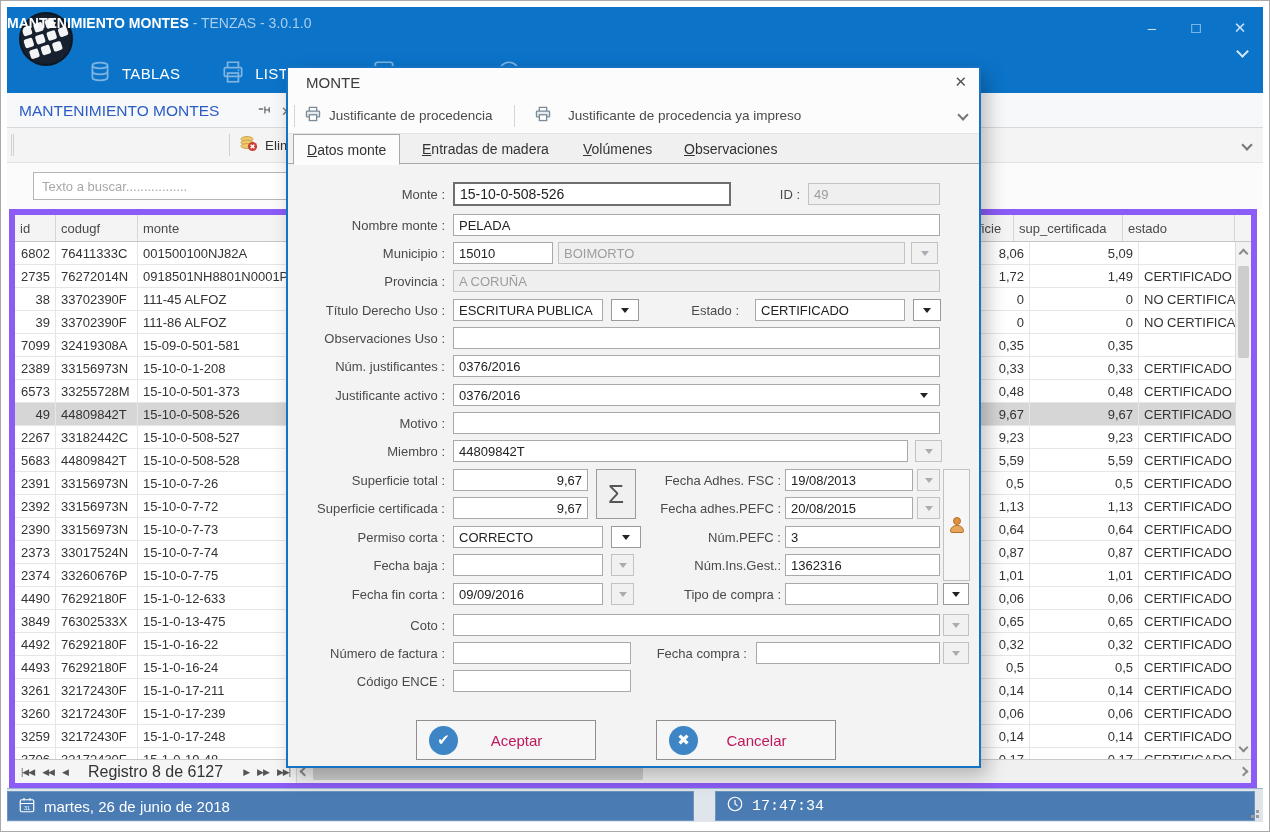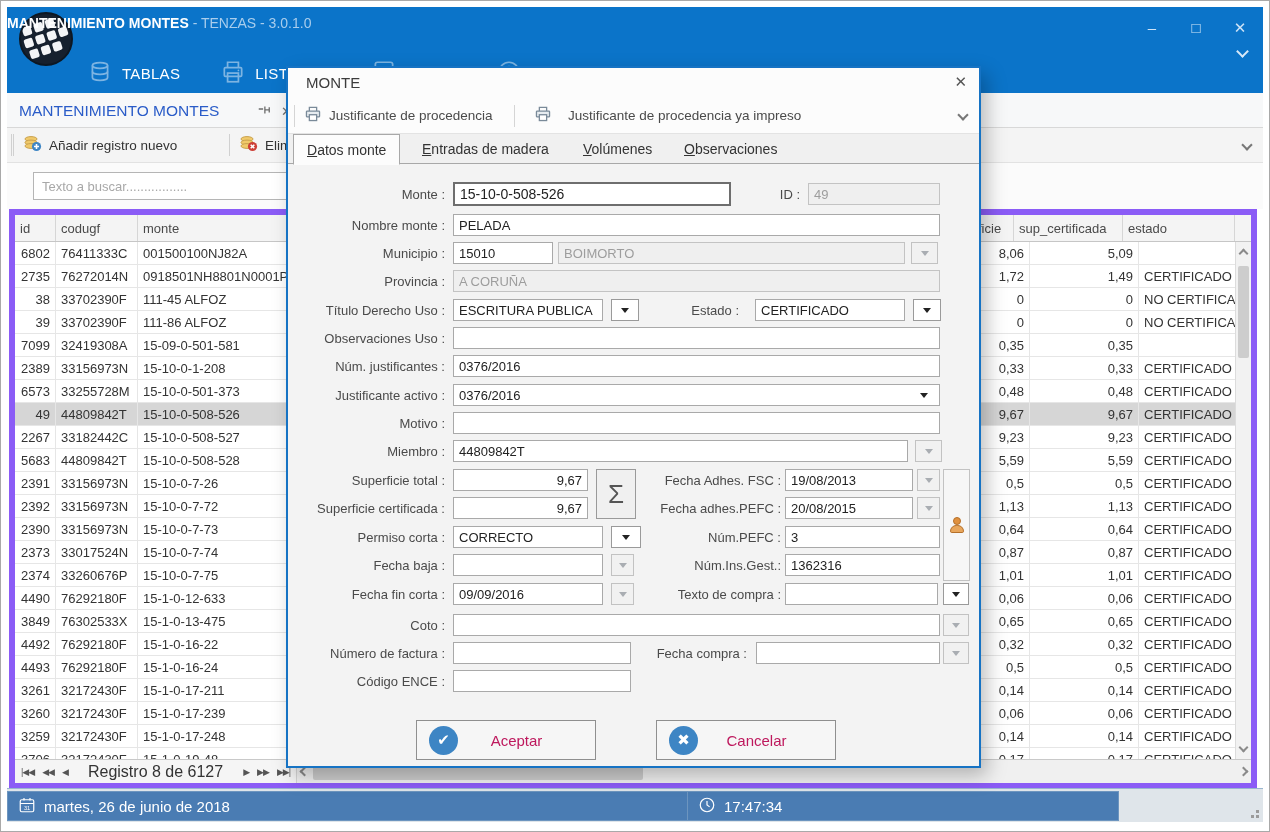--- a/index.html
+++ b/index.html
@@ -64,21 +64,21 @@
   .pager-text { font-size:16px; color:#333; padding:0 14px; white-space:nowrap; }
   .hscroll { position:relative; flex:1; height:100%; background:#f0f0f0; border-left:1px solid #d5d5d5; }
   .hscroll .thumb { position:absolute; left:16px; top:3px; height:17px; width:330px; background:#cdcdcd; border-radius:2px; }
   .hs-left { position:absolute; left:4px; top:8px; transform:rotate(135deg); }
   .hs-right { position:absolute; right:4px; top:8px; transform:rotate(-45deg); }
 
   
   .statusbar { position:absolute; left:6px; right:6px; bottom:9px; height:34px; background:#dfe5ea; border-top:1px solid #9ab6cf; }
   .sb-panel { position:absolute; top:2px; height:30px; background:#4a7cb3; border:1px solid #6d95bf; display:flex; align-items:center; gap:8px; color:#fff; font-size:15px; padding:8px 10px; }
   .sb-date { left:0; width:687px; }
-  .sb-time { left:680px; width:432px; }
+  .sb-time { left:708px; width:540px;font-family:Liberation Mono, monospace; }
   .grip { position:absolute; right:4px; bottom:4px; width:12px; height:12px; }
   .grip i { position:absolute; width:3px; height:3px; background:#9b9b9b; }
 
   
   .dialog { position:absolute; left:285px; top:65px; width:695px; height:702px; background:#f3f3f3; border:2px solid #1673c4; box-shadow:6px 8px 18px rgba(0,0,0,.25); z-index:50; }
   .dlg-title { position:absolute; left:0; right:0; top:0; height:30px; background:#fcfcfc; }
   .dlg-title .t { position:absolute; left:18px; top:6px; font-size:15px; color:#3c3c3c; }
   .dlg-close { position:absolute; right:12px; top:5px; font-size:15px; color:#555; cursor:default; }
   .dlg-toolbar { position:absolute; left:0; right:0; top:30px; height:36px; background:#fcfcfc; border-bottom:1px solid #e3e3e3; }
   .dlg-grip { position:absolute; left:6px; top:7px; width:1px; height:22px; background:#d5d5d5; }
@@ -197,32 +197,20 @@
             <path d="M6 2h6M9 2v5M5 7h8M8 9v5" transform="rotate(90 8 8)"></path>
           </svg>
       </span>
       <span style="font-size:13px;">✕</span>
     </div>
     <div class="doc-sep"></div>
   </div>
 
   <div class="toolbar">
     <div class="tool-grip"></div>
-    <div class="tool-btn" style="left:16px;">
-      <span>
-        <svg width="19" height="17" viewBox="0 0 19 17">
-            <ellipse cx="8" cy="4" rx="6" ry="2.4" fill="#f0c96a" stroke="#c9a14e"></ellipse>
-            <ellipse cx="8" cy="7.5" rx="6" ry="2.4" fill="#f0c96a" stroke="#c9a14e"></ellipse>
-            <ellipse cx="8" cy="11" rx="6" ry="2.4" fill="#f0c96a" stroke="#c9a14e"></ellipse>
-            <circle cx="13.5" cy="11.5" r="4.6" fill="#3d85c4"></circle>
-            <path d="M13.5 9v5M11 11.5h5" stroke="#fff" stroke-width="1.6"></path>
-          </svg>
-      </span>
-      <span>Añadir registro nuevo</span>
-    </div>
     <div class="tool-sep"></div>
     <div class="tool-btn" style="left:232px;">
       <span>
         <svg width="19" height="17" viewBox="0 0 19 17">
             <ellipse cx="8" cy="4" rx="6" ry="2.4" fill="#f0c96a" stroke="#c9a14e"></ellipse>
             <ellipse cx="8" cy="7.5" rx="6" ry="2.4" fill="#f0c96a" stroke="#c9a14e"></ellipse>
             <ellipse cx="8" cy="11" rx="6" ry="2.4" fill="#f0c96a" stroke="#c9a14e"></ellipse>
             <circle cx="13.5" cy="11.5" r="4.6" fill="#cd3f36"></circle>
             <path d="M11.7 9.7l3.6 3.6M15.3 9.7l-3.6 3.6" stroke="#fff" stroke-width="1.6"></path>
           </svg>
@@ -640,21 +628,21 @@
           <i class="tri"></i>
         </div>
       <div class="lbl" style="left:338px;top:391px;width:155px;">Núm.Ins.Gest.:</div>
       <input class="fin" style="left: 497px; top: 390px; width: 155px;" value="1362316">
 
       <div class="lbl" style="left:0;top:420px;">Fecha fin corta :</div>
       <input class="fin" style="left: 165px; top: 419px; width: 150px;" value="09/09/2016">
       <div class="dd gray" style="left:323px;top:419px;width:23px;">
           <i class="tri"></i>
         </div>
-      <div class="lbl" style="left:338px;top:420px;width:155px;">Texto de compra :</div>
+      <div class="lbl" style="left:338px;top:420px;width:155px;">Tipo de compra :</div>
       <input class="fin" style="left: 497px; top: 419px; width: 153px;" value="">
       <div class="dd" style="left:655px;top:419px;width:26px;">
           <i class="tri"></i>
         </div>
 
       <div class="lbl" style="left:0;top:451px;">Coto :</div>
       <input class="fin" style="left: 165px; top: 450px; width: 487px;" value="">
       <div class="dd gray" style="left:655px;top:450px;width:26px;">
           <i class="tri"></i>
         </div>

